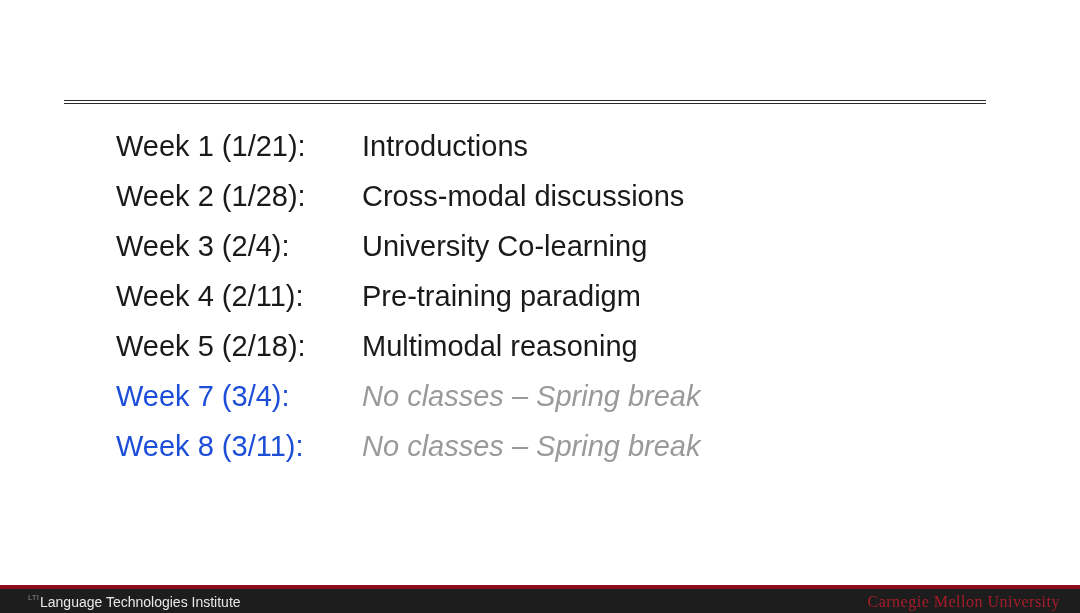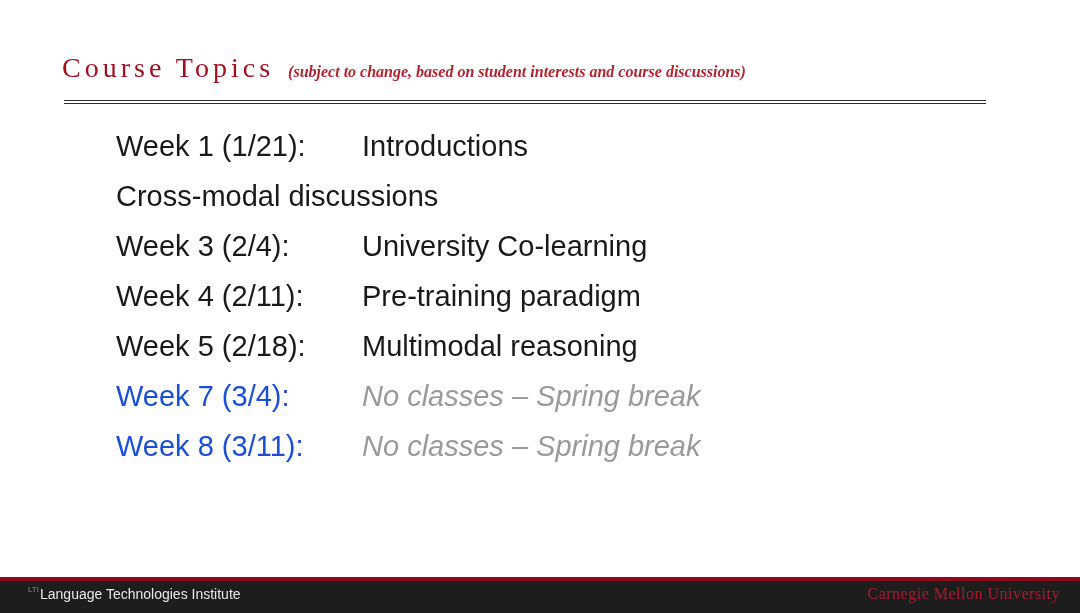--- a/index.html
+++ b/index.html
@@ -99,21 +99,21 @@
     color: #9a9a9a;
     font-style: italic;
   }
 
   
   .footer {
     position: absolute;
     left: 0;
     bottom: 0;
     width: 1080px;
-    height: 36px;
+    height: 28px;
     background: #1d1d1d;
   }
   .footer-stripe {
     position: absolute;
     left: 0;
     top: 0;
     width: 1080px;
     height: 4px;
     background: #8c0b1c;
   }
@@ -145,35 +145,32 @@
     font-size: 8px;
     line-height: 9px;
     font-family: "Liberation Sans", sans-serif;
   }
 </style>
 </head>
 <body>
 
 <div class="slide">
 
-  <div class="title-row">
-    <span class="title-main">Course Topics</span>
-    <span class="title-sub">(subject to change, based on student interests and course discussions)</span>
-  </div>
   <div class="title-rule"></div>
   <div class="title-rule2"></div>
 
   <div class="topics">
 
     <div class="topic-row">
       <span class="topic-week">Week 1 (1/21):</span>
       <span class="topic-desc">Introductions</span>
     </div>
 
     <div class="topic-row">
+      <span class="topic-week">Week 2 (1/28):</span>
       <span class="topic-desc">Cross-modal discussions</span>
     </div>
 
     <div class="topic-row">
       <span class="topic-week">Week 3 (2/4):</span>
       <span class="topic-desc">University Co-learning</span>
     </div>
 
     <div class="topic-row">
       <span class="topic-week">Week 4 (2/11):</span>

